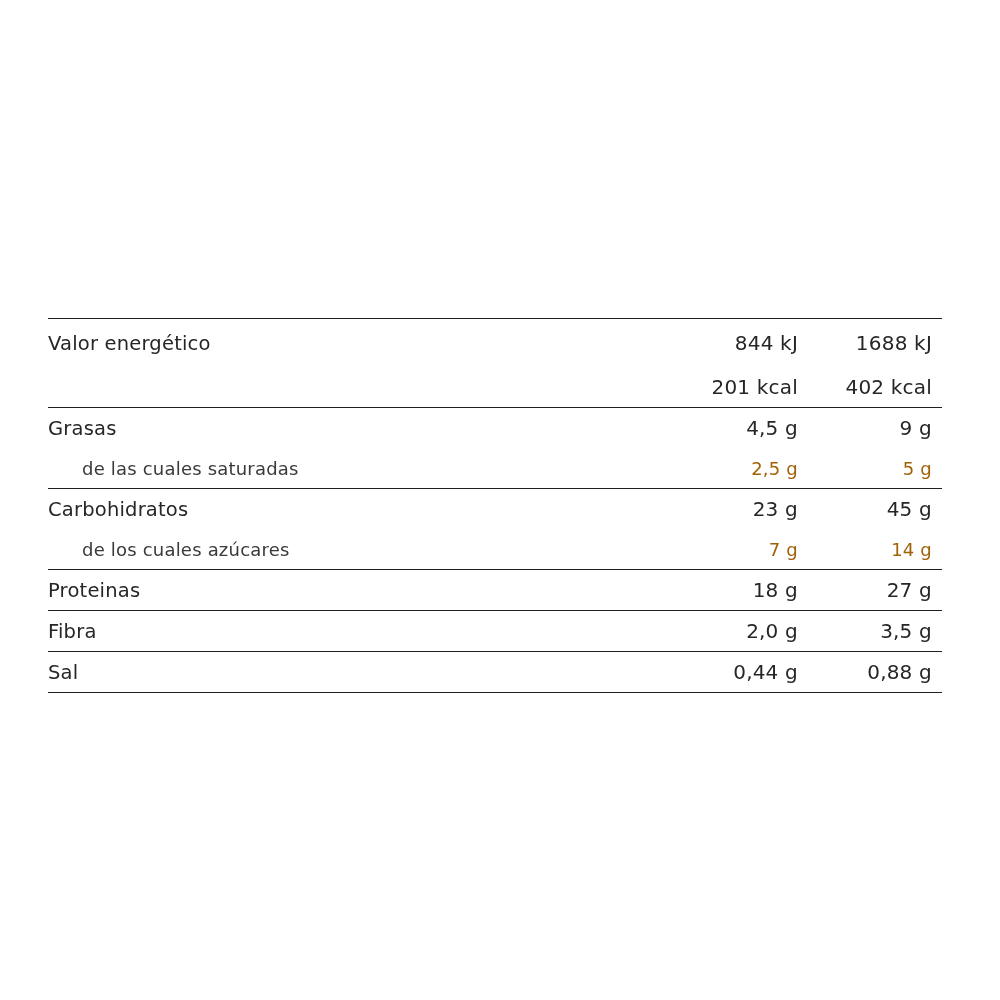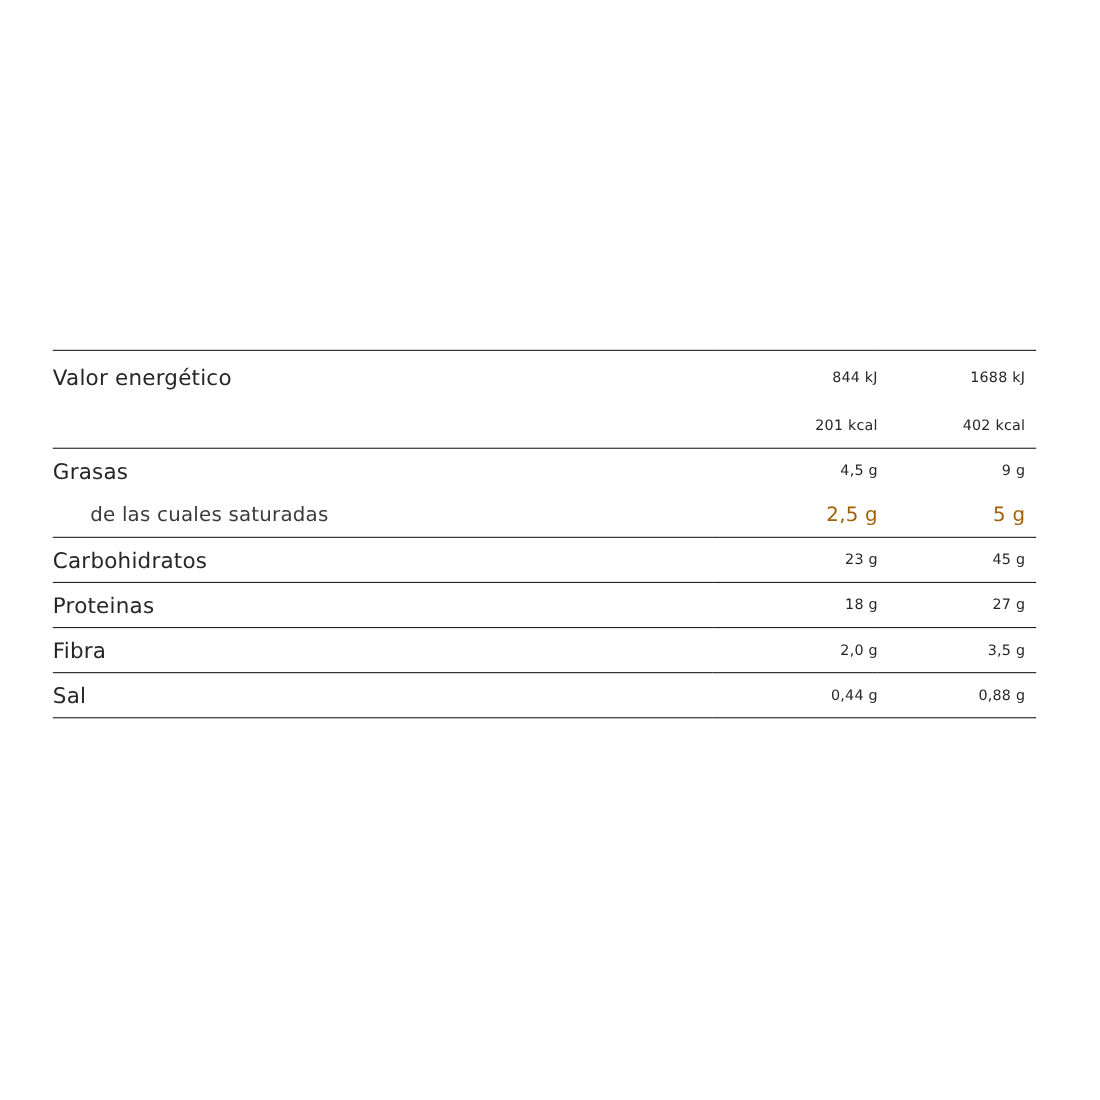--- a/index.html
+++ b/index.html
@@ -62,21 +62,21 @@
   }
 
   .cell-label.sub {
     padding-left: 34px;
     font-size: 18px;
     color: #3a3a3a;
   }
 
   .cell-value {
     text-align: right;
-    font-size: 13px;
+    font-size: 20px;
     padding-right: 6px;
     letter-spacing: 0.2px;
   }
 
   .cell-value.sub {
     font-size: 18px;
     color: #a16207;
   }
 
   .cell-value.right-col {
@@ -125,20 +125,25 @@
           <td class="cell-value sub">2,5 g</td>
           <td class="cell-value sub right-col">5 g</td>
         </tr>
 
         <tr class="r-main row-top-border">
           <td class="cell-label">Carbohidratos</td>
           <td class="cell-value">23 g</td>
           <td class="cell-value right-col">45 g</td>
         </tr>
 
+        <tr class="r-sub">
+          <td class="cell-label sub">de los cuales azúcares</td>
+          <td class="cell-value sub">7 g</td>
+          <td class="cell-value sub right-col">14 g</td>
+        </tr>
 
         <tr class="r-main row-top-border">
           <td class="cell-label">Proteinas</td>
           <td class="cell-value">18 g</td>
           <td class="cell-value right-col">27 g</td>
         </tr>
 
         <tr class="r-main row-top-border">
           <td class="cell-label">Fibra</td>
           <td class="cell-value">2,0 g</td>

